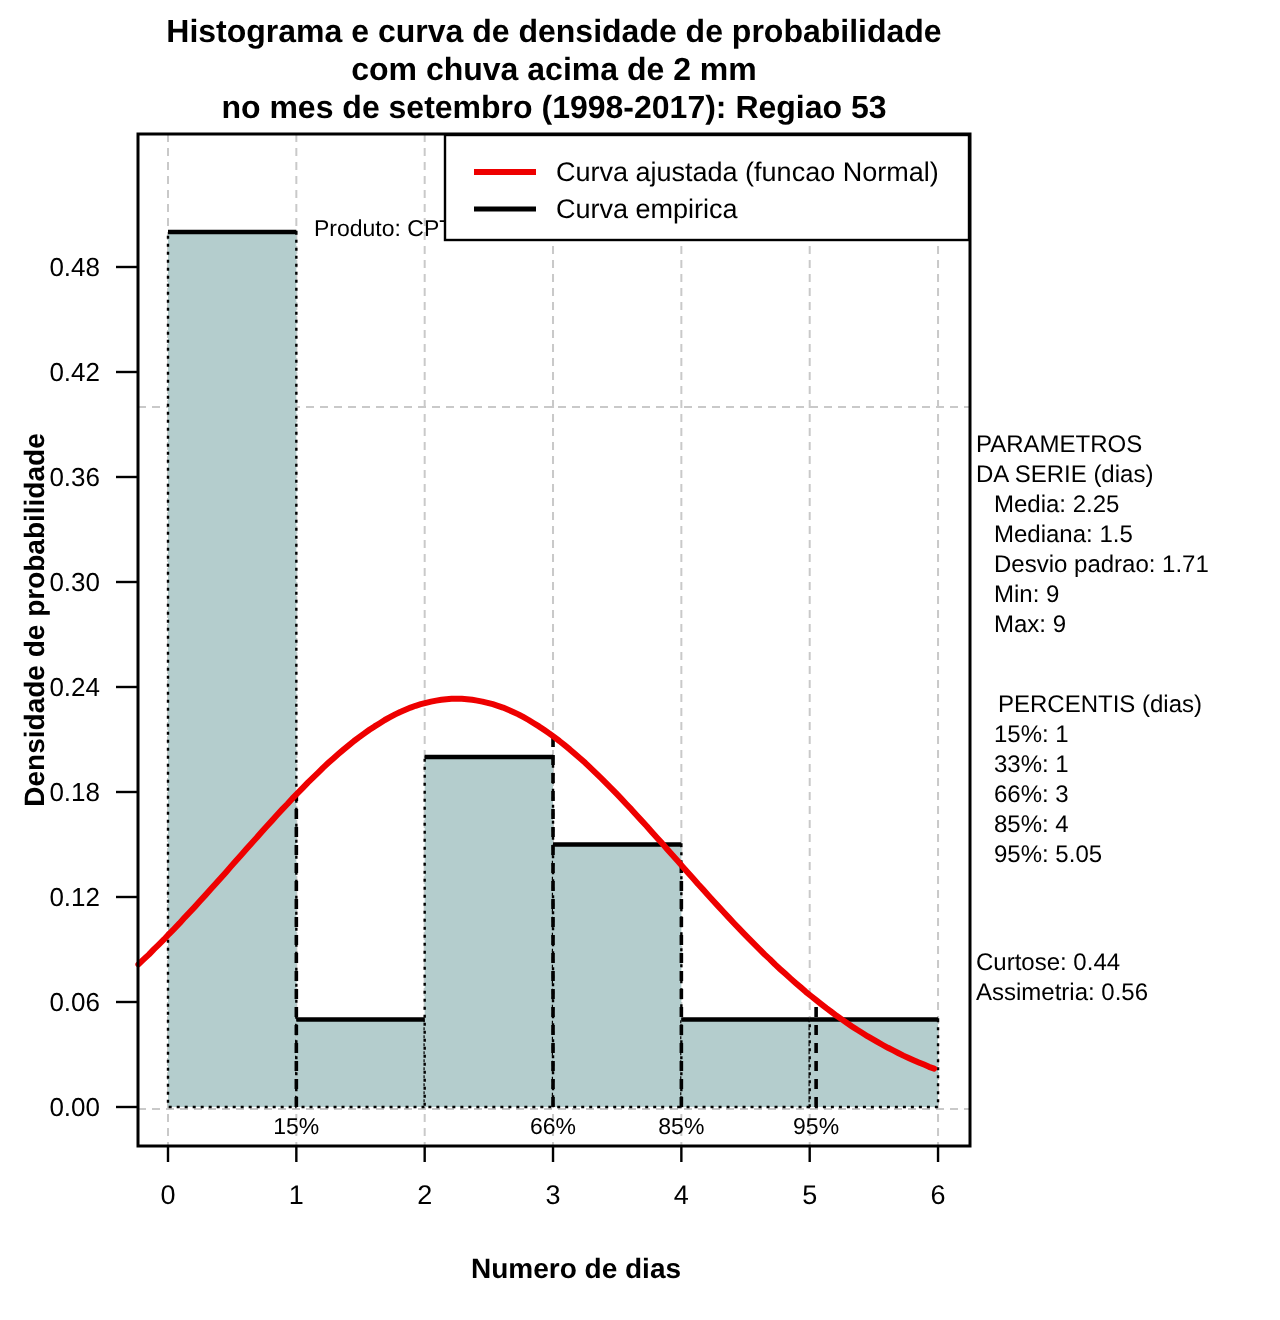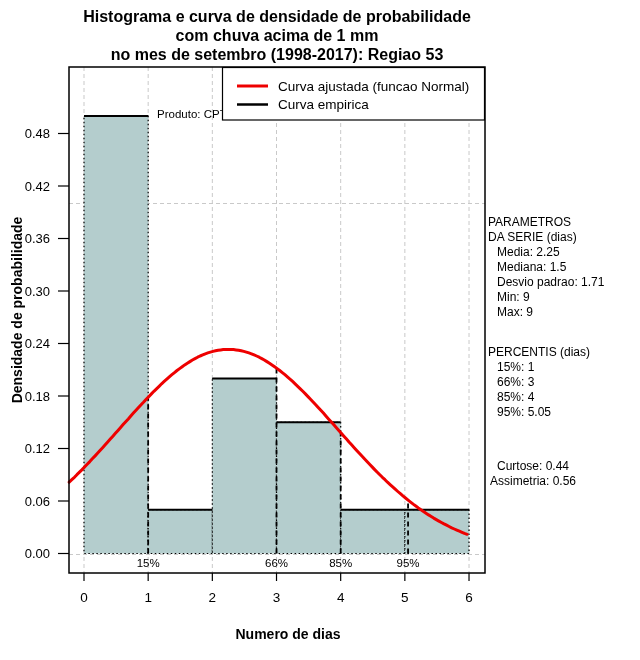--- a/index.html
+++ b/index.html
@@ -17,33 +17,33 @@
   }
   .x-axis-title {
     position:absolute; left:288px; top:626px; transform:translateX(-50%);
     font-weight:bold; font-size:14px; white-space:nowrap;
   }
   .stats {
     position:absolute; left:488px; top:195px; width:124px;
     font-size:12px; line-height:15px; white-space:nowrap;margin-top:20px;
   }
   .stats .indent { padding-left:9px; }
-  .stats .gap-percentis { margin-top:25px; }
-  .moments { margin-top:39px; width:90px; text-align:center; white-space:nowrap; }
+  .stats .gap-percentis { margin-top:25px;text-align:center; }
+  .moments { margin-top:39px; width:90px; text-align:left; white-space:nowrap; }
   svg { position:absolute; left:0; top:0; }
   svg text { font-family:"Liberation Sans", sans-serif; fill:#000; }
 </style>
 </head>
 <body>
 
 <div class="page">
 
   <div class="chart-title">
     <div>Histograma e curva de densidade de probabilidade</div>
-    <div>com chuva acima de 1 mm</div>
+    <div>com chuva acima de 2 mm</div>
     <div>no mes de setembro (1998-2017): Regiao 53</div>
   </div>
 
   <div class="y-axis-title">Densidade de probabilidade</div>
   <div class="x-axis-title">Numero de dias</div>
 
   <svg id="plot" width="640" height="660" viewBox="0 0 640 660">
       <g>
         <line x1="84" y1="67" x2="84" y2="573" stroke="#c9c9c9" stroke-width="1" stroke-dasharray="4 3"></line>
         <line x1="148.17000000000002" y1="67" x2="148.17000000000002" y2="573" stroke="#c9c9c9" stroke-width="1" stroke-dasharray="4 3"></line>
@@ -134,20 +134,21 @@
     <div id="series-stats">
         <div class="indent">Media: 2.25</div>
         <div class="indent">Mediana: 1.5</div>
         <div class="indent">Desvio padrao: 1.71</div>
         <div class="indent">Min: 9</div>
         <div class="indent">Max: 9</div>
       </div>
     <div class="gap-percentis">PERCENTIS (dias)</div>
     <div id="percentis">
         <div class="indent">15%: 1</div>
+        <div class="indent">33%: 1</div>
         <div class="indent">66%: 3</div>
         <div class="indent">85%: 4</div>
         <div class="indent">95%: 5.05</div>
       </div>
     <div class="moments" id="moments">
         <div>Curtose: 0.44</div>
         <div>Assimetria: 0.56</div>
       </div>
   </div>
 

